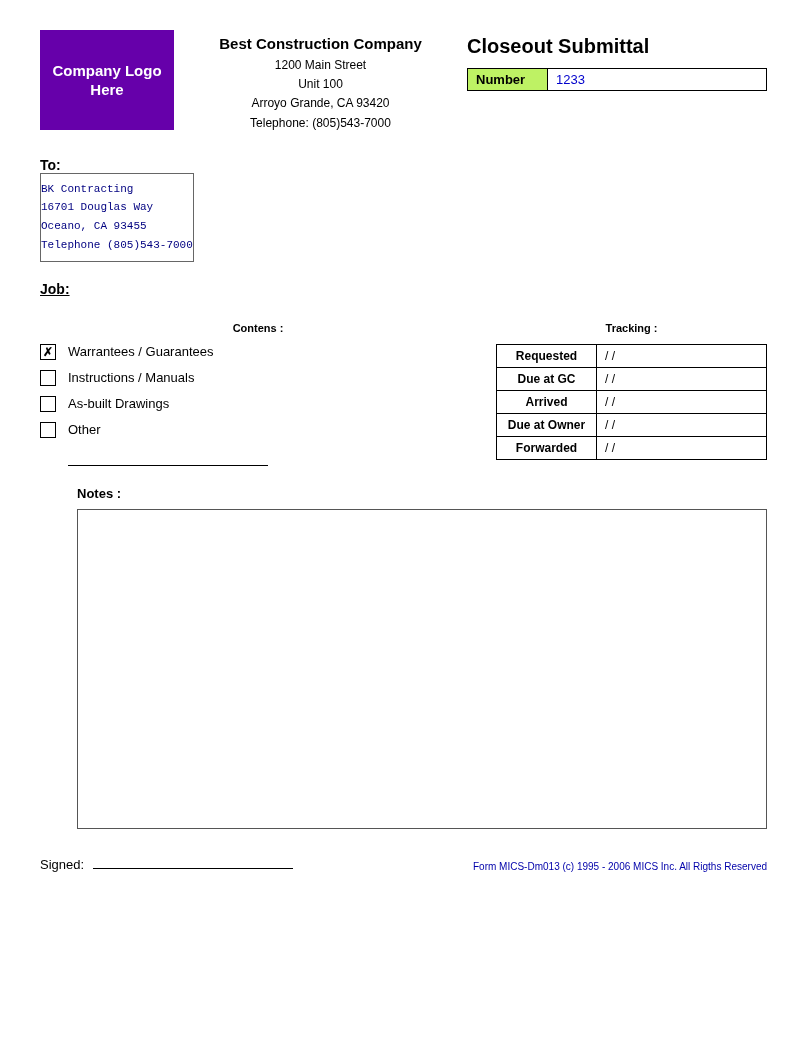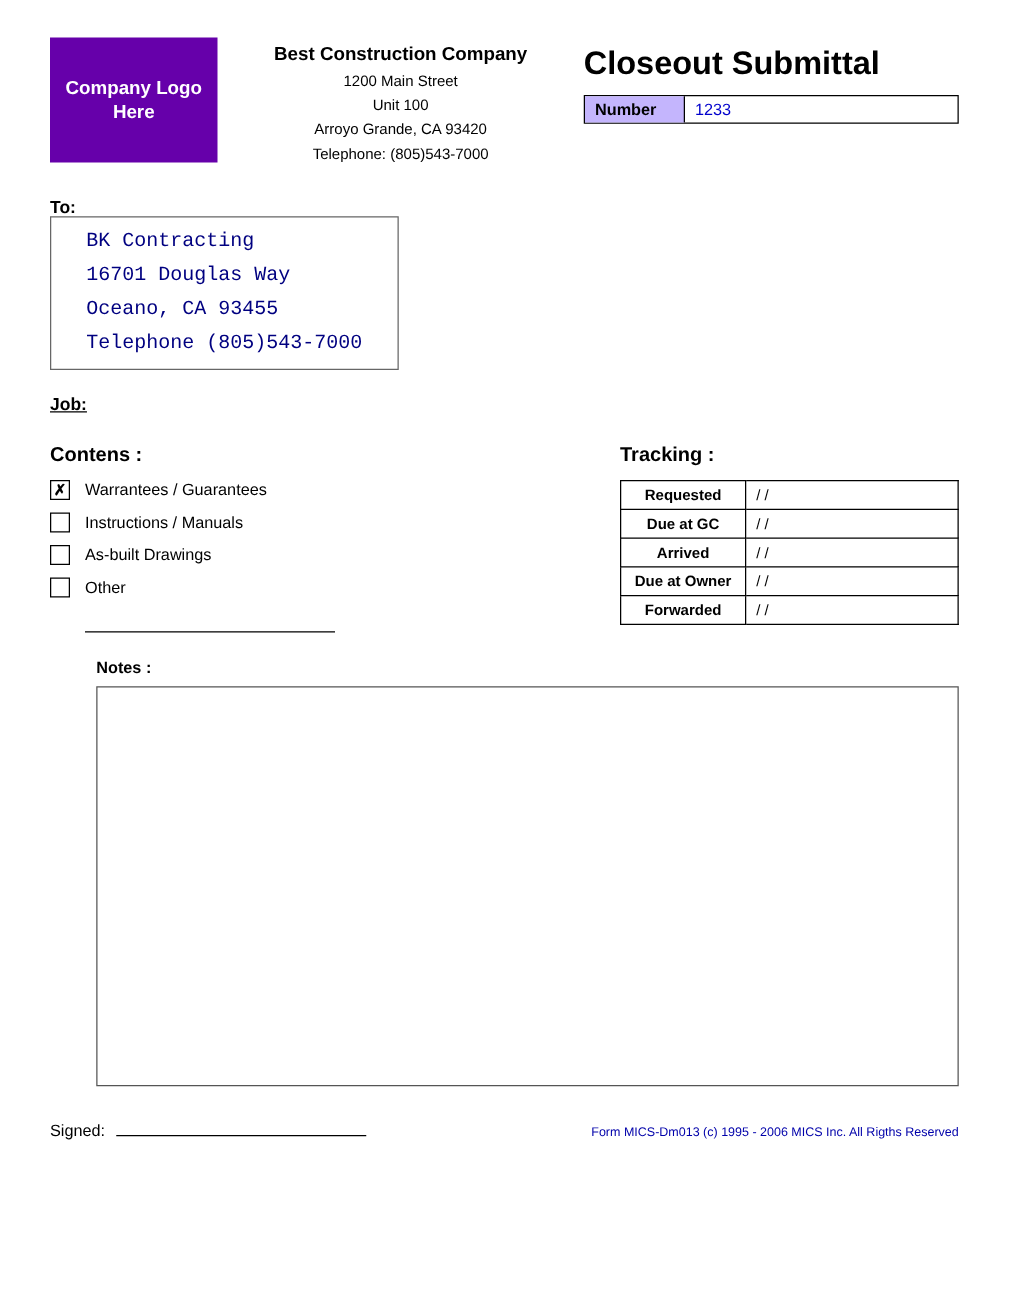--- a/index.html
+++ b/index.html
@@ -46,34 +46,34 @@
     .company-address {
       font-size: 12px;
       line-height: 1.6;
     }
     .submittal-section {
       width: 300px;
       flex-shrink: 0;
       padding-top: 5px;
     }
     .submittal-title {
-      font-size: 26px;
+      font-size: 20px;
       font-weight: bold;
       margin-bottom: 10px;
       color: #000;
     }
     .number-row {
       display: flex;
       border: 1px solid #000;
     }
     .number-label {
       font-weight: bold;
       padding: 3px 8px;
       border-right: 1px solid #000;
-      background: #c4b5fd;
+      background: #bef264;
       min-width: 80px;
     }
     .number-value {
       padding: 3px 8px;
       color: #0000cc;
       flex: 1;
     }
 
     
     .to-section {
@@ -83,23 +83,23 @@
       flex-direction: column;
     }
     .field-label {
       font-weight: bold;
       font-size: 14px;
       min-width: 50px;
       padding-top: 4px;
     }
     .address-box {
       border: 1px solid #666;
-      padding: 6px 28px;
+      padding: 6px 0;
       font-family: 'Courier New', Courier, monospace;
-      font-size: 16px;
+      font-size: 11px;
       line-height: 1.7;
       color: #000080;
       flex: 1;
       max-width: 360px;
     }
     .address-link {
       color: #0000cc;
       text-decoration: underline;
     }
 
@@ -118,22 +118,23 @@
       margin-bottom: 20px;
     }
     .contents-col {
       flex: 1;
     }
     .tracking-col {
       width: 271px;
     }
     .section-heading {
       font-weight: bold;
-      font-size: 16px;
+      font-size: 11px;
       margin-bottom: 10px;
+      text-align: center;
     }
 
     
     .checkbox-item {
       display: flex;
       align-items: center;
       margin-bottom: 10px;
       gap: 12px;
     }
     .checkbox-box {

